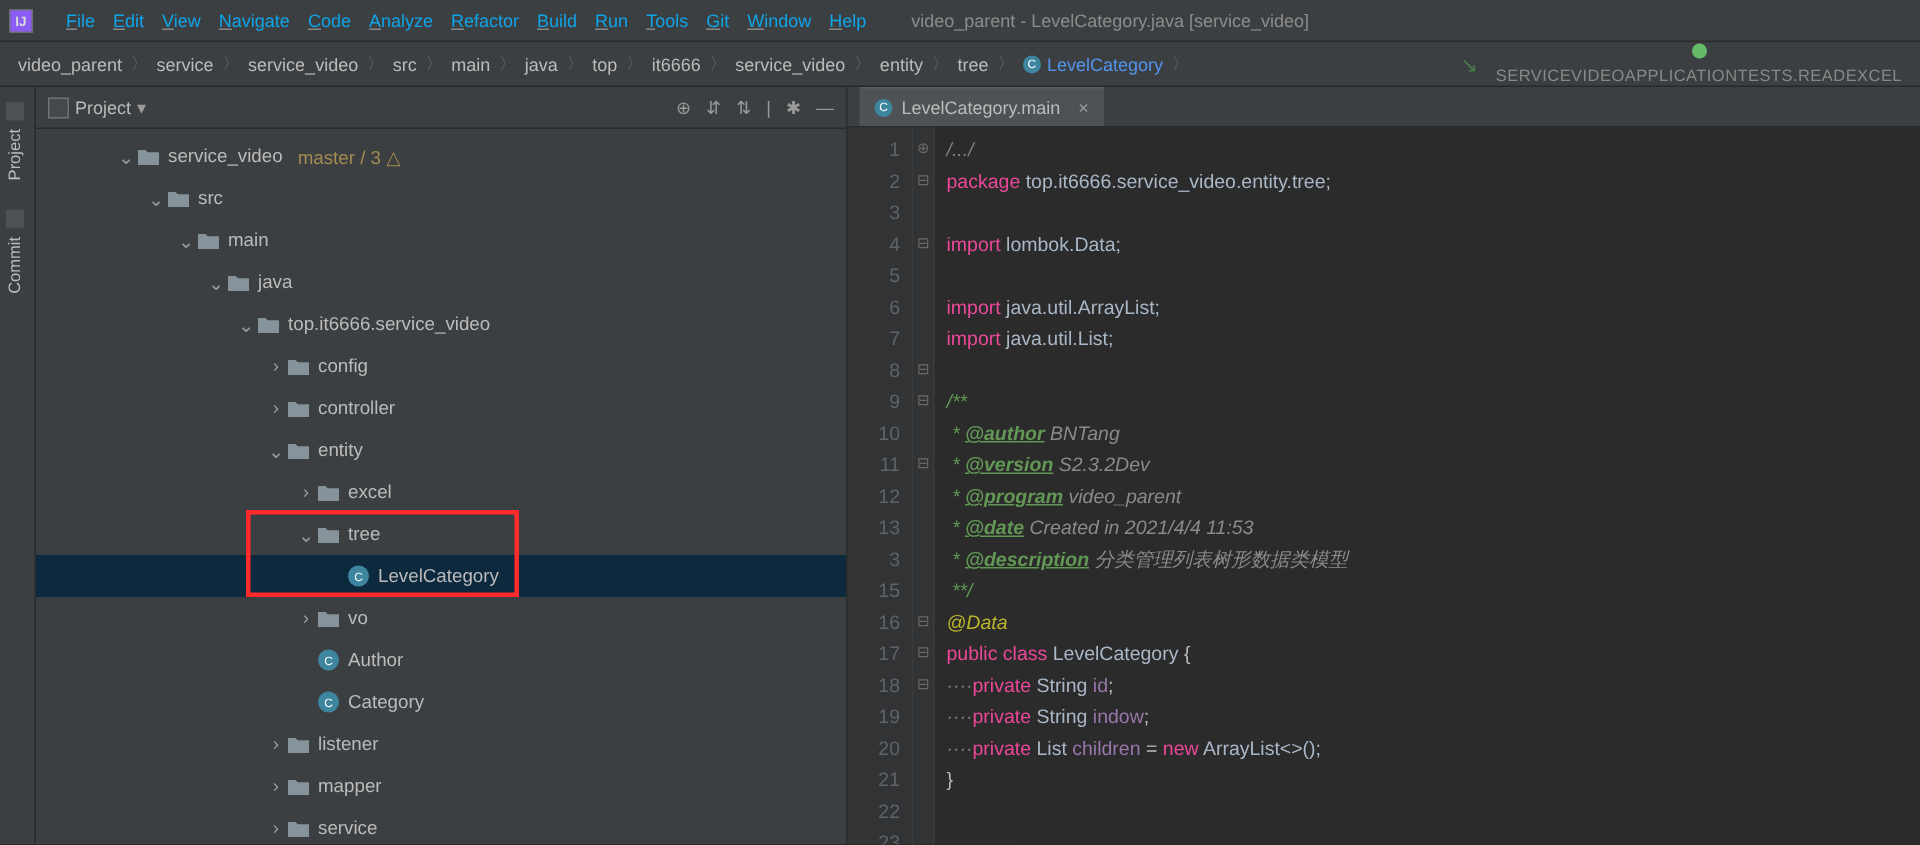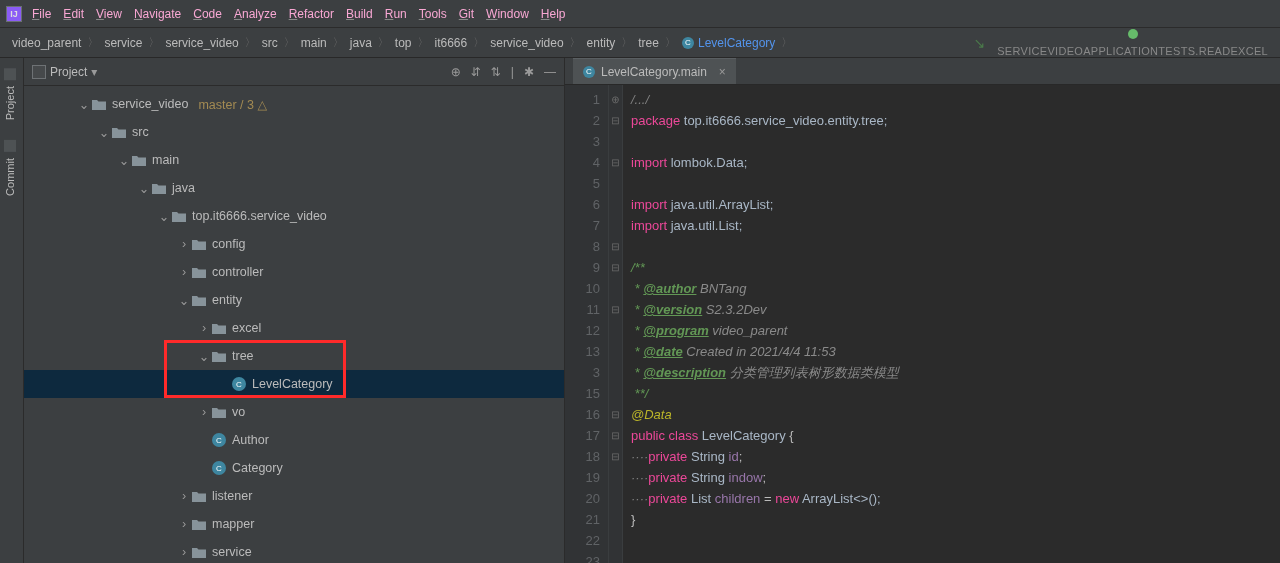--- a/index.html
+++ b/index.html
@@ -1,22 +1,22 @@
 <!DOCTYPE html>
 <html><head>
 <meta charset="utf-8">
 <style>
 * { margin:0; padding:0; box-sizing:border-box; font-family:"Segoe UI",Arial,sans-serif; }
 body { width:1280px; height:563px; background:#2b2b2b; color:#bbb; font-size:12px; overflow:hidden; position:relative; }
 
 
 .titlebar { height:28px; background:#3c3f41; display:flex; align-items:center; padding:0 6px; border-bottom:1px solid #2b2b2b; }
-.titlebar .logo { width:16px; height:16px; background:#8b5cf6; border:1px solid #6a6f72; margin-right:10px; display:flex; align-items:center; justify-content:center; font-size:9px; color:#ddd; font-weight:bold; }
+.titlebar .logo { width:16px; height:16px; background:#8b5cf6; border:1px solid #6a6f72; margin-right:22px; display:flex; align-items:center; justify-content:center; font-size:9px; color:#ddd; font-weight:bold; }
 .titlebar .menu { display:flex; gap:12px; }
-.titlebar .menu span { color:#f9a8d4; cursor:pointer; }
+.titlebar .menu span { color:#0ea5e9; cursor:pointer; }
 .titlebar .menu span u { text-decoration:underline; text-decoration-color:#888; }
 .titlebar .title { margin-left:30px; color:#8c8c8c; }
 
 
 .navbar { height:30px; background:#3c3f41; display:flex; align-items:center; padding:0 12px; border-bottom:1px solid #282828; justify-content:space-between; }
 .crumbs { display:flex; align-items:center; gap:6px; }
 .crumb { color:#bbb; }
 .sep { color:#6a6a6a; font-size:11px; }
 .crumb.link { color:#5394ec; display:flex; align-items:center; gap:4px; }
 .crumb.link .cicon { width:12px; height:12px; border-radius:50%; background:#3e86a0; color:#fff; font-size:8px; display:flex; align-items:center; justify-content:center; }
@@ -92,20 +92,21 @@
       <span><u>C</u>ode</span>
       <span><u>A</u>nalyze</span>
       <span><u>R</u>efactor</span>
       <span><u>B</u>uild</span>
       <span><u>R</u>un</span>
       <span><u>T</u>ools</span>
       <span><u>G</u>it</span>
       <span><u>W</u>indow</span>
       <span><u>H</u>elp</span>
     </div>
+  <div class="title">video_parent - LevelCategory.java [service_video]</div>
 </div>
 
 <div class="navbar">
   <div class="crumbs" id="crumbs">
       <span class="crumb">video_parent</span>
       <span class="sep">〉</span>
       <span class="crumb">service</span>
       <span class="sep">〉</span>
       <span class="crumb">service_video</span>
       <span class="sep">〉</span>

